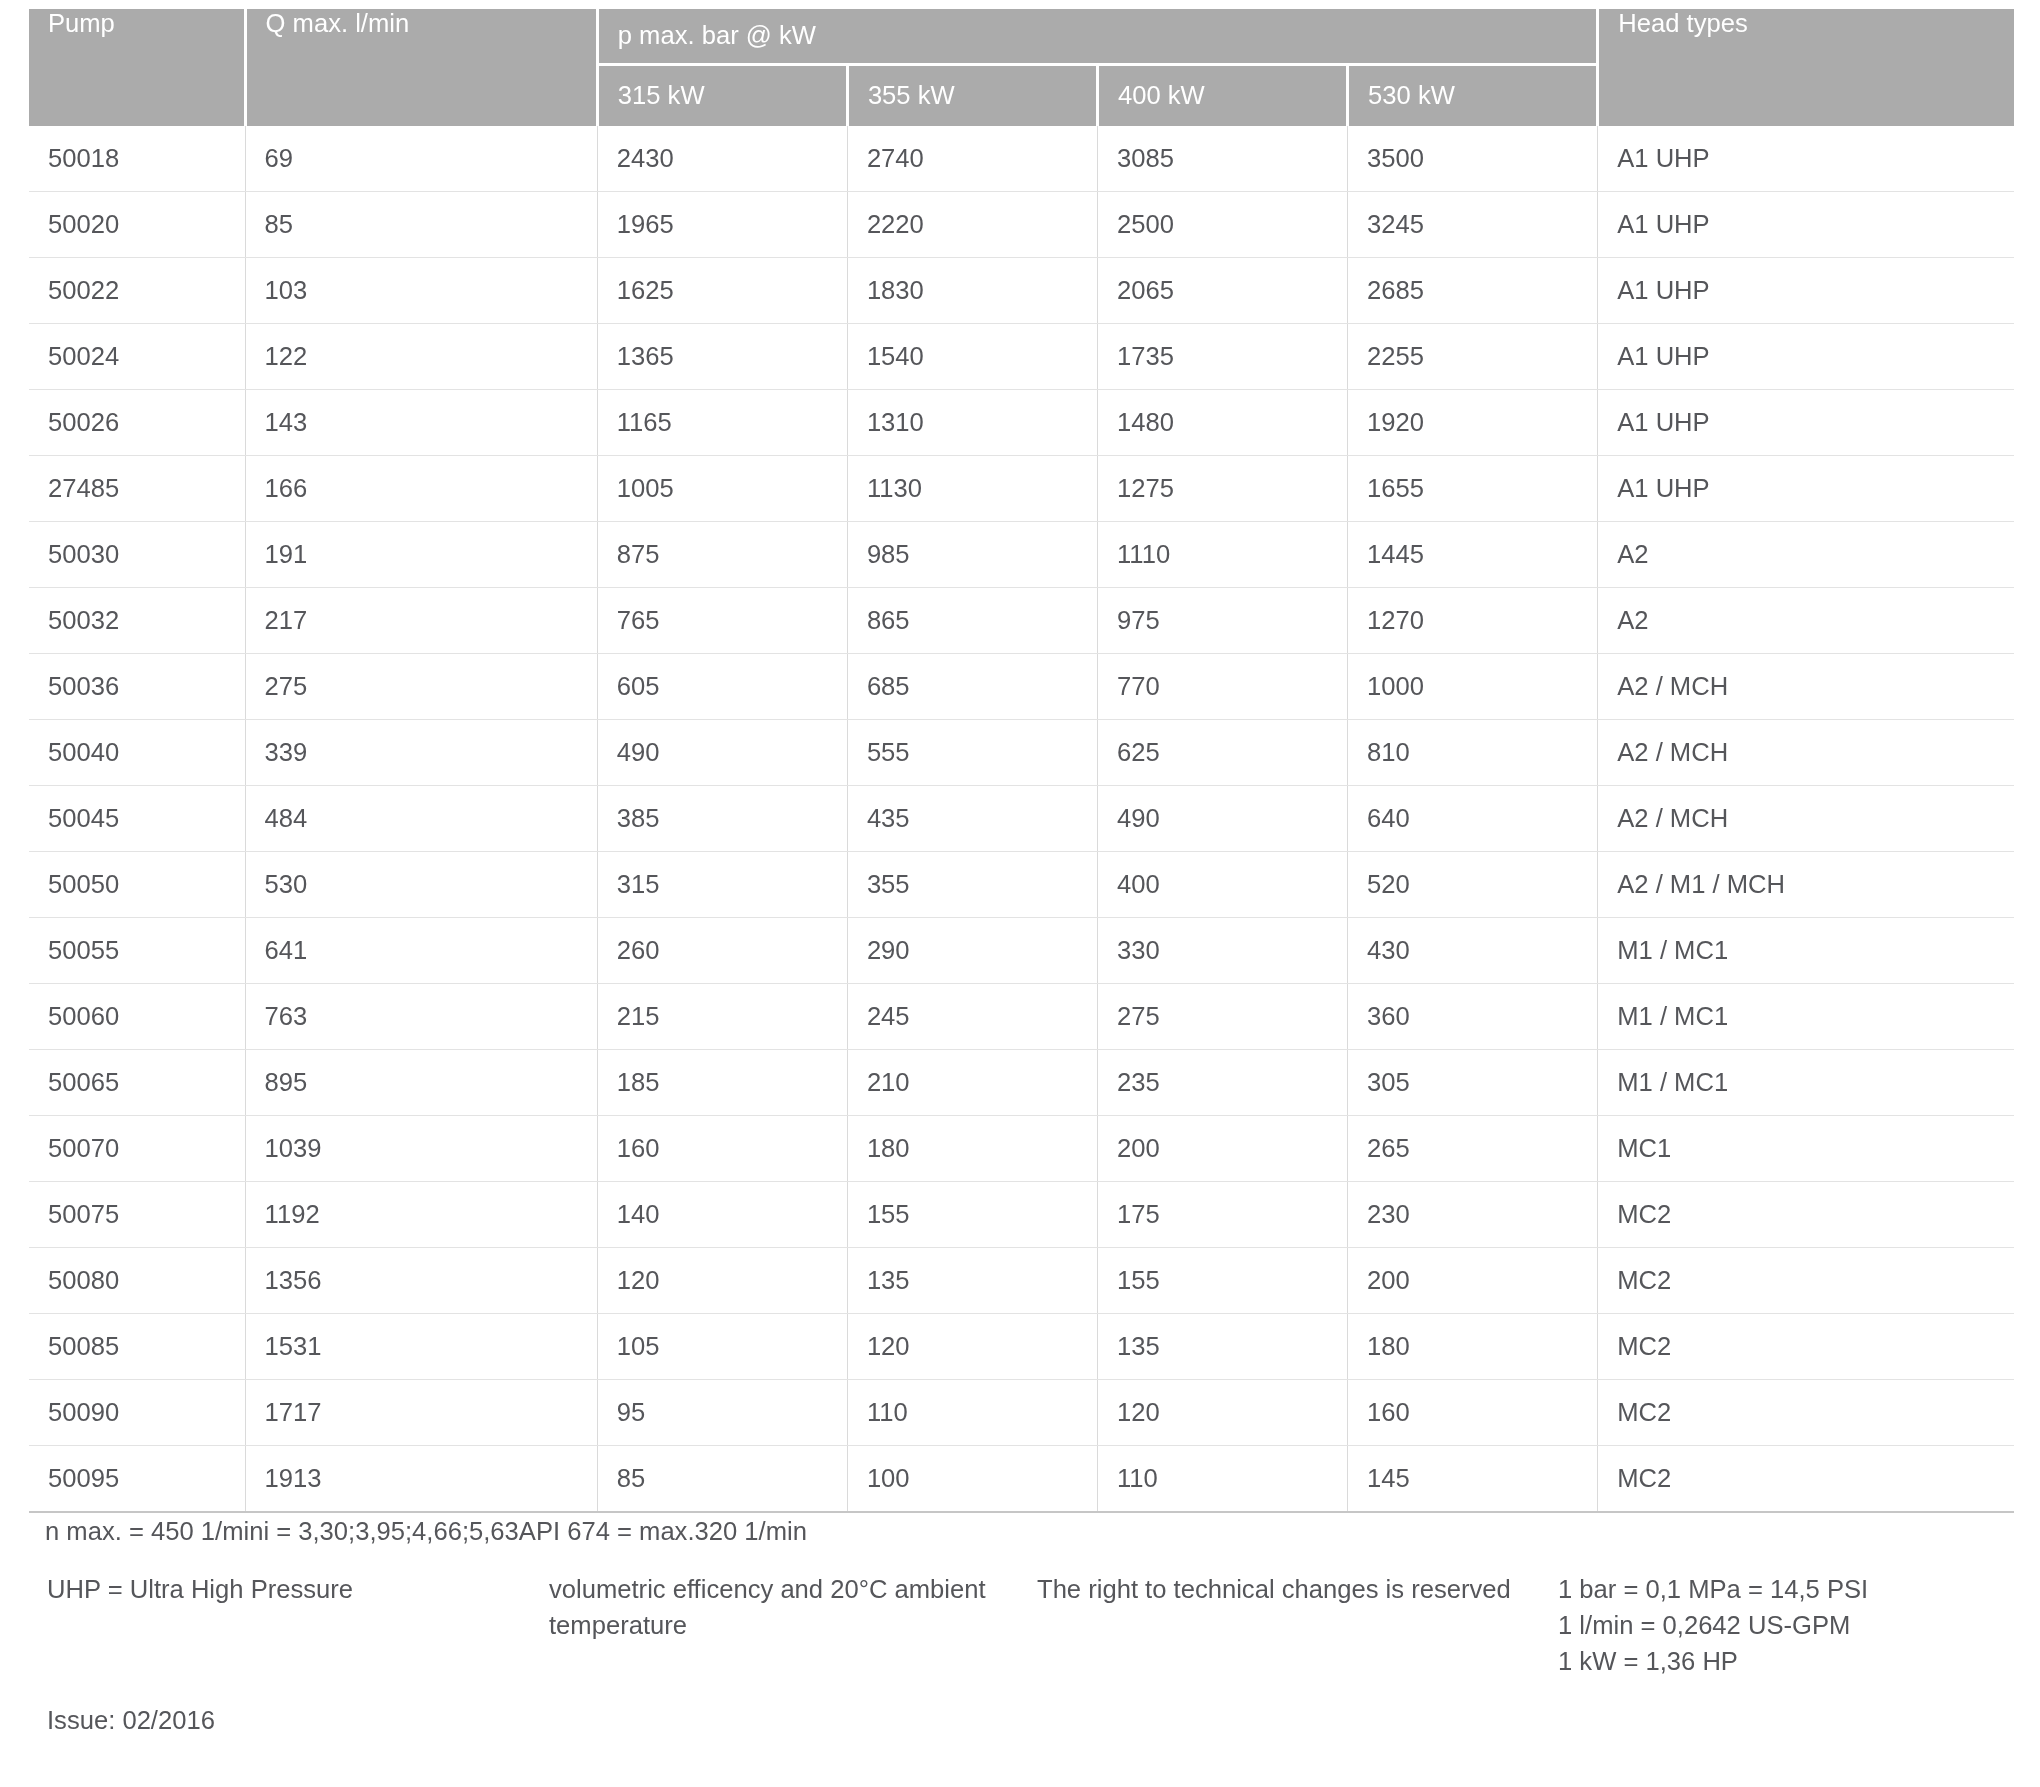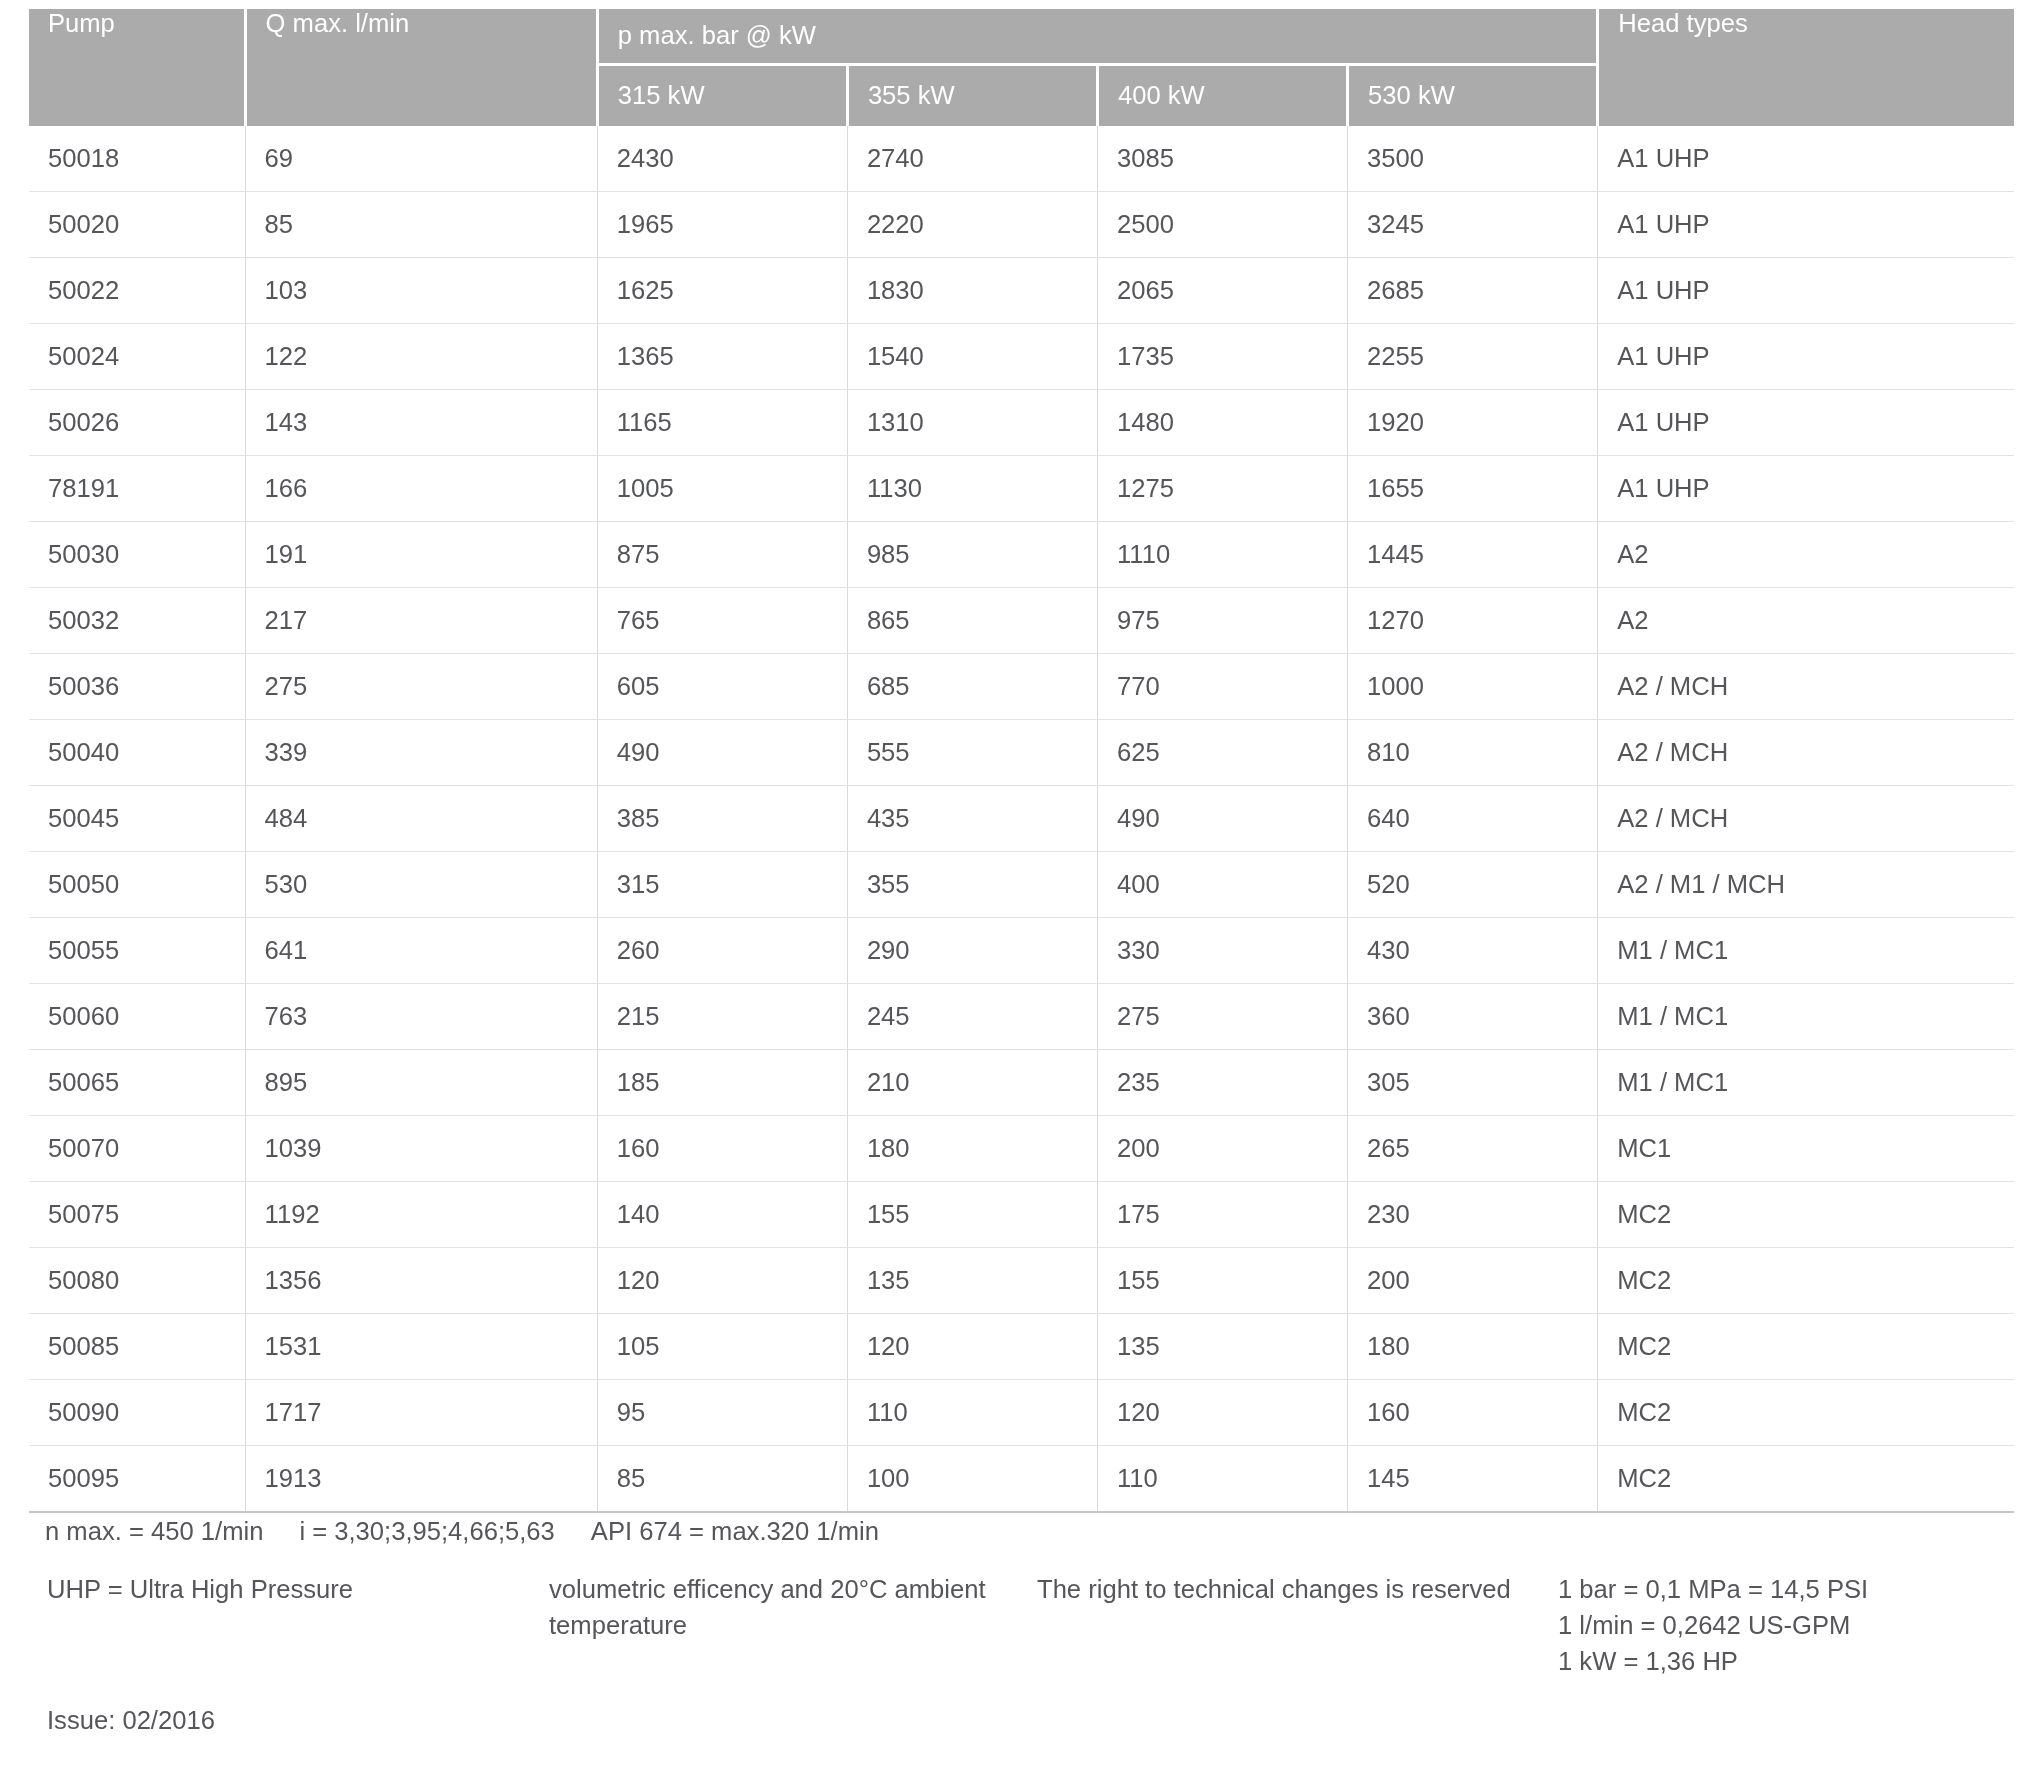--- a/index.html
+++ b/index.html
@@ -52,21 +52,20 @@
     background: #ffffff;
   }
   tbody td.vline { border-right: 1.7px solid #dadada; }
   tbody tr:last-child td { border-bottom: 2.6px solid #c6c6c6; }
 
   .notes-row {
     position: absolute;
     left: 45px;
     top: 1517px;
     display: flex;
-    gap: 36px;
     font-size: 25.6px;
     white-space: nowrap;
   }
   .fblock { position: absolute; font-size: 25.6px; line-height: 36px; white-space: nowrap; }
   .f-uhp    { left: 47px;   top: 1571px; text-align: right; }
   .f-tech   { left: 549px;  top: 1571px; }
   .f-rights { left: 1037px; top: 1571px; }
   .f-conv   { left: 1538px; top: 1571px; margin-left: 20px; }
   .f-issue  { left: 47px;   top: 1702px; }
 </style>
@@ -139,21 +138,21 @@
         <tr>
           <td class="vline">50026</td>
           <td class="vline">143</td>
           <td class="vline">1165</td>
           <td class="vline">1310</td>
           <td class="vline">1480</td>
           <td class="vline">1920</td>
           <td>A1 UHP</td>
         </tr>
         <tr>
-          <td class="vline">78191</td>
+          <td class="vline">27485</td>
           <td class="vline">166</td>
           <td class="vline">1005</td>
           <td class="vline">1130</td>
           <td class="vline">1275</td>
           <td class="vline">1655</td>
           <td>A1 UHP</td>
         </tr>
         <tr>
           <td class="vline">50030</td>
           <td class="vline">191</td>

